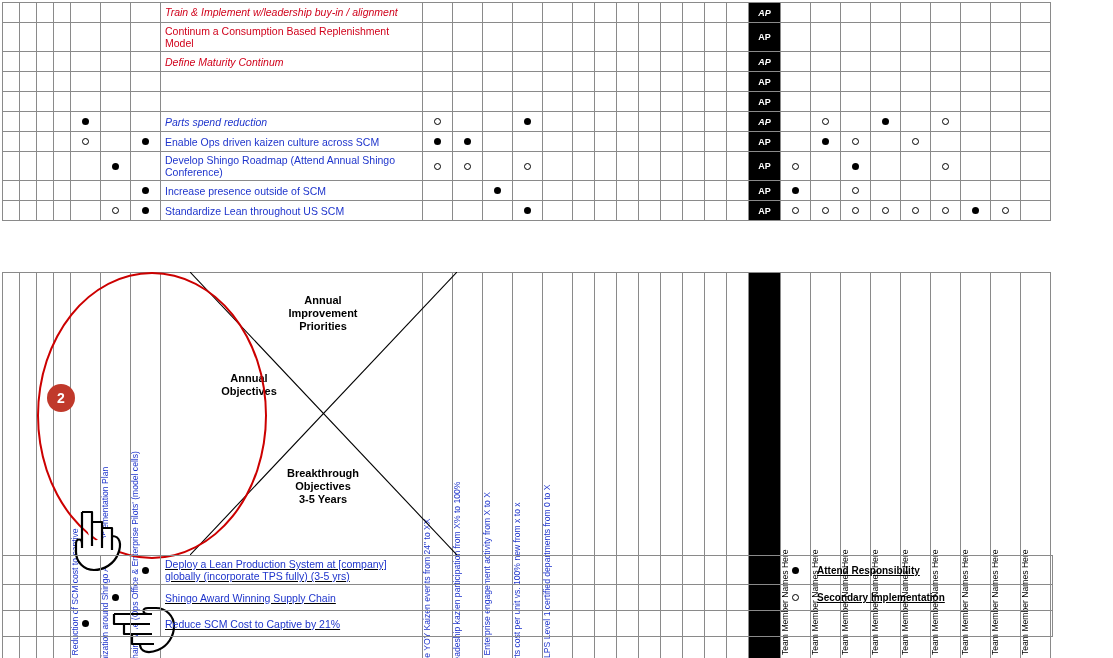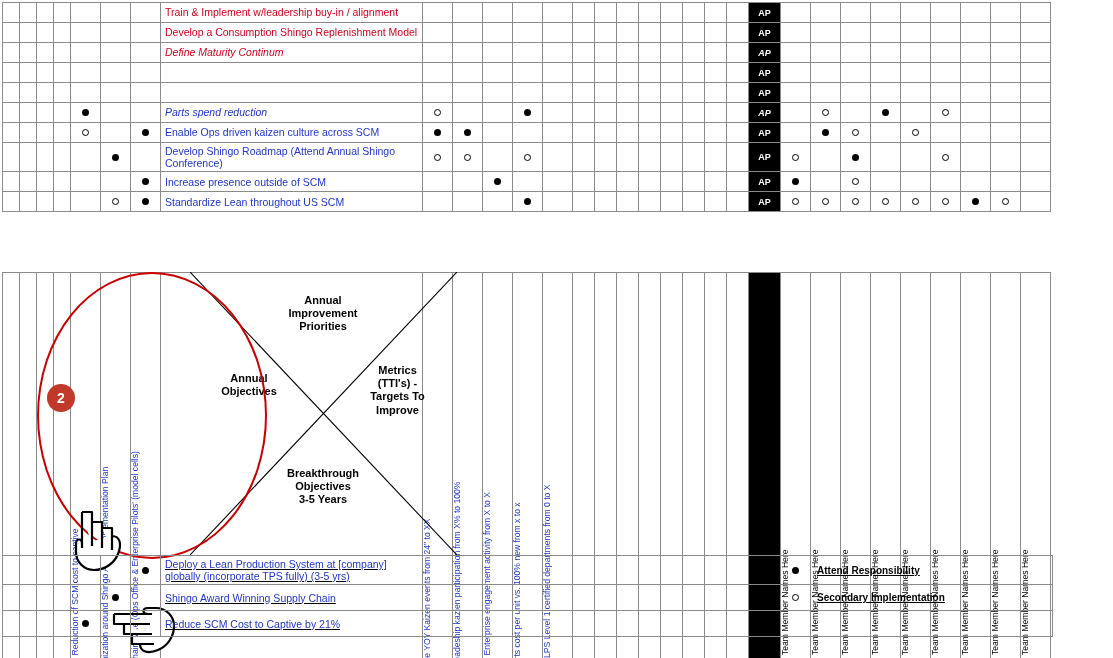--- a/index.html
+++ b/index.html
@@ -67,62 +67,62 @@
         <col style="width:30px">
         <col style="width:30px">
         <col style="width:30px">
         <col style="width:30px">
         <col style="width:30px">
         <col style="width:30px">
         <col style="width:30px">
         <col style="width:30px">
     </colgroup>
     <tbody id="top-body">
+        <tr style="height: 20px; font-style: italic;">
+          <td></td>
+          <td></td>
+          <td></td>
+          <td></td>
+          <td></td>
+          <td></td>
+          <td></td>
+          <td class="redtxt">Train &amp; Implement w/leadership buy-in / alignment</td>
+          <td></td>
+          <td></td>
+          <td></td>
+          <td></td>
+          <td></td>
+          <td></td>
+          <td></td>
+          <td></td>
+          <td></td>
+          <td></td>
+          <td></td>
+          <td></td>
+          <td></td>
+          <td class="apcell">AP</td>
+          <td></td>
+          <td></td>
+          <td></td>
+          <td></td>
+          <td></td>
+          <td></td>
+          <td></td>
+          <td></td>
+          <td></td>
+        </tr>
         <tr style="height: 20px;">
           <td></td>
           <td></td>
           <td></td>
           <td></td>
           <td></td>
           <td></td>
           <td></td>
-          <td class="redtxt">Train &amp; Implement w/leadership buy-in / alignment</td>
-          <td></td>
-          <td></td>
-          <td></td>
-          <td></td>
-          <td></td>
-          <td></td>
-          <td></td>
-          <td></td>
-          <td></td>
-          <td></td>
-          <td></td>
-          <td></td>
-          <td></td>
-          <td class="apcell">AP</td>
-          <td></td>
-          <td></td>
-          <td></td>
-          <td></td>
-          <td></td>
-          <td></td>
-          <td></td>
-          <td></td>
-          <td></td>
-        </tr>
-        <tr style="height: 20px;">
-          <td></td>
-          <td></td>
-          <td></td>
-          <td></td>
-          <td></td>
-          <td></td>
-          <td></td>
-          <td class="redtxt">Develop a Consumption Shingo Replenishment Model</td>
+          <td class="redtxt">Continum a Consumption Based Replenishment Model</td>
           <td></td>
           <td></td>
           <td></td>
           <td></td>
           <td></td>
           <td></td>
           <td></td>
           <td></td>
           <td></td>
           <td></td>
@@ -583,21 +583,20 @@
     </tbody>
   </table>
 
   <div id="diagram">
     <svg width="267" height="283" style="position:absolute;left:0;top:0;">
       <line x1="0" y1="0" x2="267" y2="283" stroke="#000" stroke-width="1.1"></line>
       <line x1="267" y1="0" x2="0" y2="283" stroke="#000" stroke-width="1.1"></line>
     </svg>
     <div class="dlabel" id="q-top" style="left:53px;top:22px;width:160px;">Annual<br>Improvement<br>Priorities</div>
     <div class="dlabel" id="q-left" style="left:4px;top:100px;width:110px;">Annual<br>Objectives</div>
-    <div class="dlabel" id="q-right" style="left:155px;top:92px;width:105px;">Metrics<br>(TTI's) -<br>Targets To<br>Improve</div>
     <div class="dlabel" id="q-bottom" style="left:53px;top:195px;width:160px;">Breakthrough<br>Objectives<br>3-5 Years</div>
   </div>
 
   <div id="bigcircle"></div>
   <div id="badge">2</div>
 
   <svg class="hand" style="left:70px;top:506px;" width="58" height="70" viewBox="0 0 58 70">
     <path d="M12 6 L12 42 M12 6 L22 6 L22 40 M22 16 L32 16 L32 42 M32 22 L42 22 L42 44
              M42 30 C50 30 52 38 48 48 C44 58 34 64 24 64 C14 64 6 56 6 46 L6 38
              C6 32 12 32 12 38" fill="#ffffff" stroke="#000" stroke-width="2.2" stroke-linejoin="round"></path>

